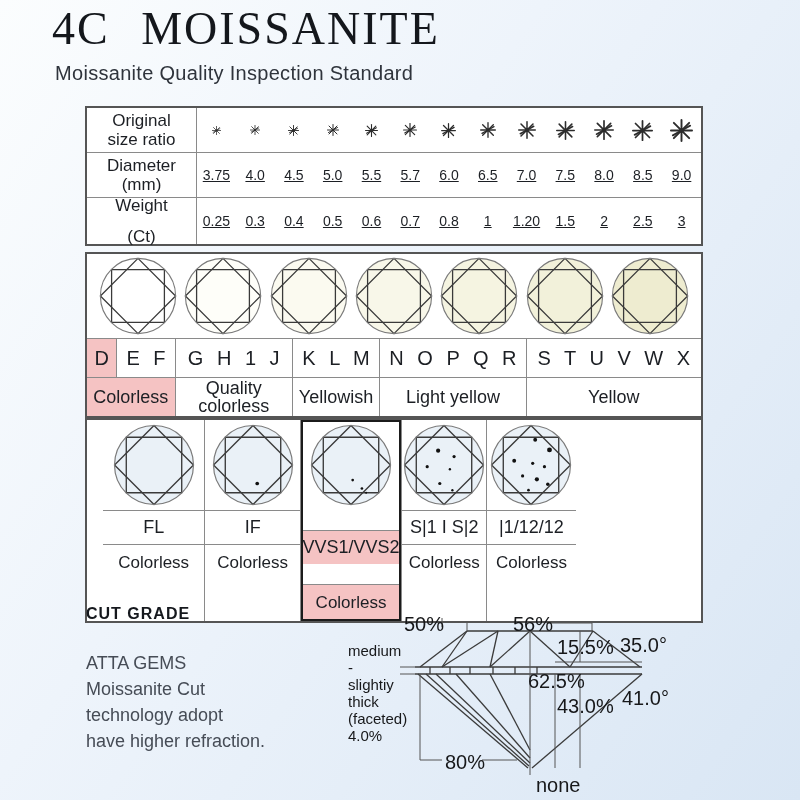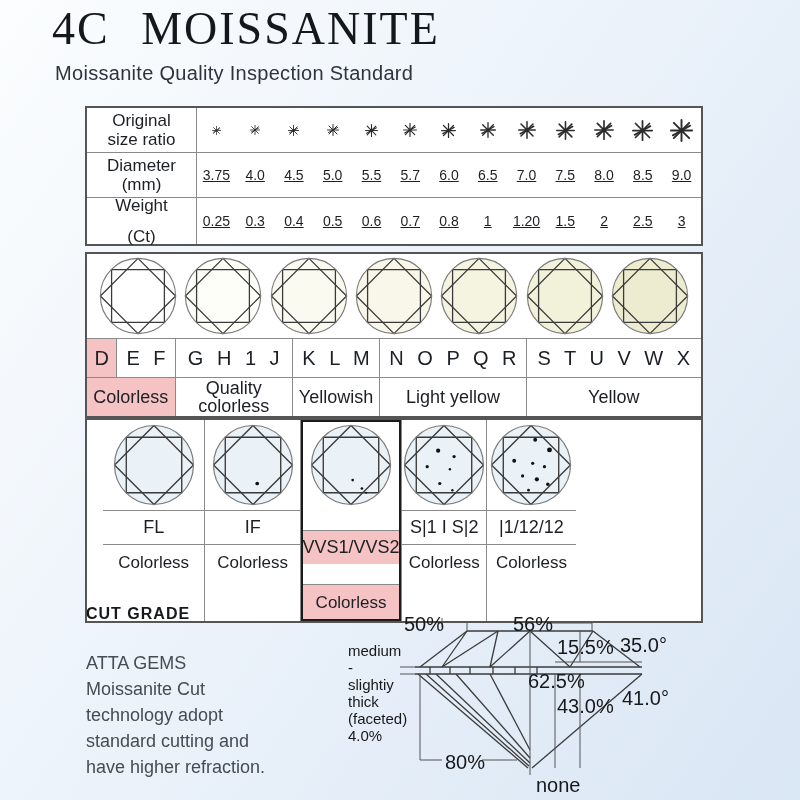--- a/index.html
+++ b/index.html
@@ -334,21 +334,20 @@
         <div class="clabel">Colorless</div>
       </div>
     </div>
   </div>
 
   <h2 class="cut-heading">CUT GRADE</h2>
   <div class="cut-para">
     <div>ATTA GEMS</div>
     <div>Moissanite Cut</div>
     <div>technology adopt</div>
-    <div>standard cutting and</div>
     <div>have higher refraction.</div>
   </div>
 
   <div class="diagram">
     <svg width="400" height="200" viewBox="0 0 400 200">
       <g class="dline">
 
         <line x1="85" y1="67" x2="312" y2="67"></line>
           <line x1="85" y1="74" x2="312" y2="74"></line>
         <line x1="100" y1="67" x2="100" y2="74"></line>

